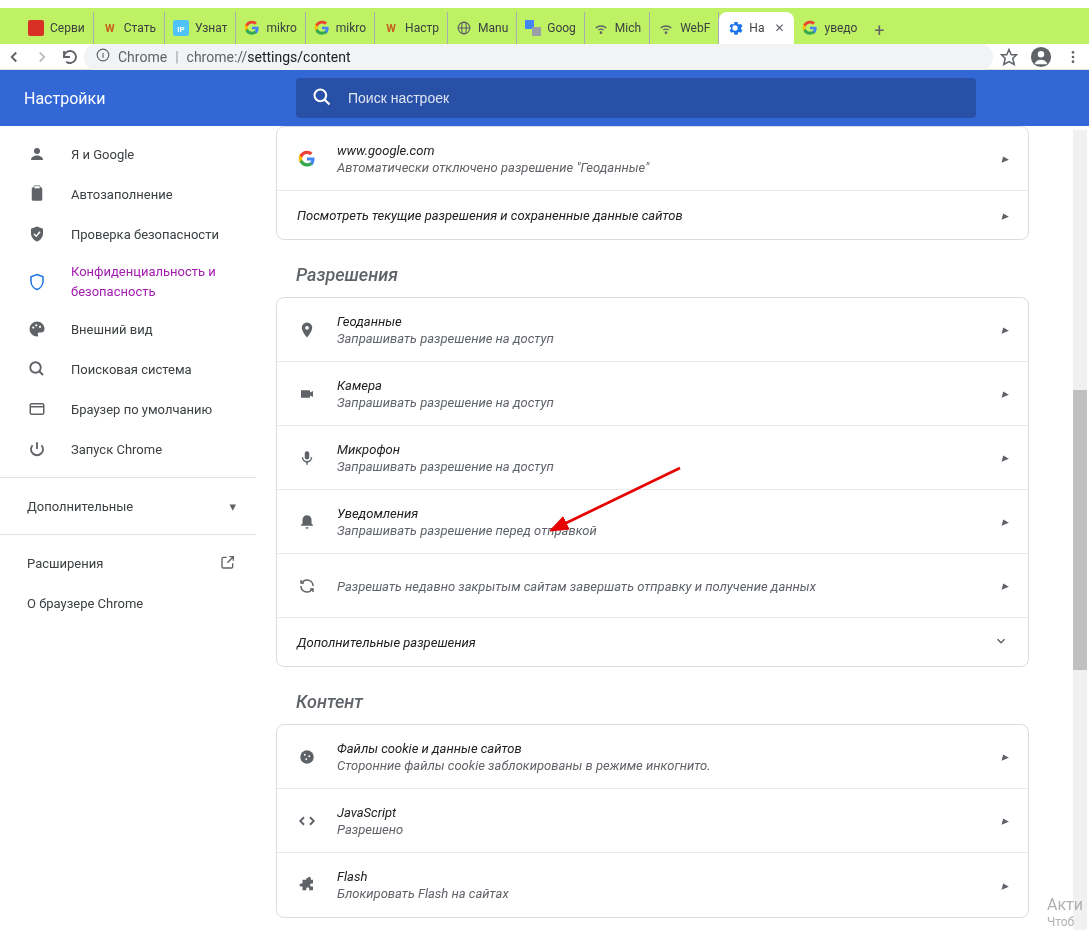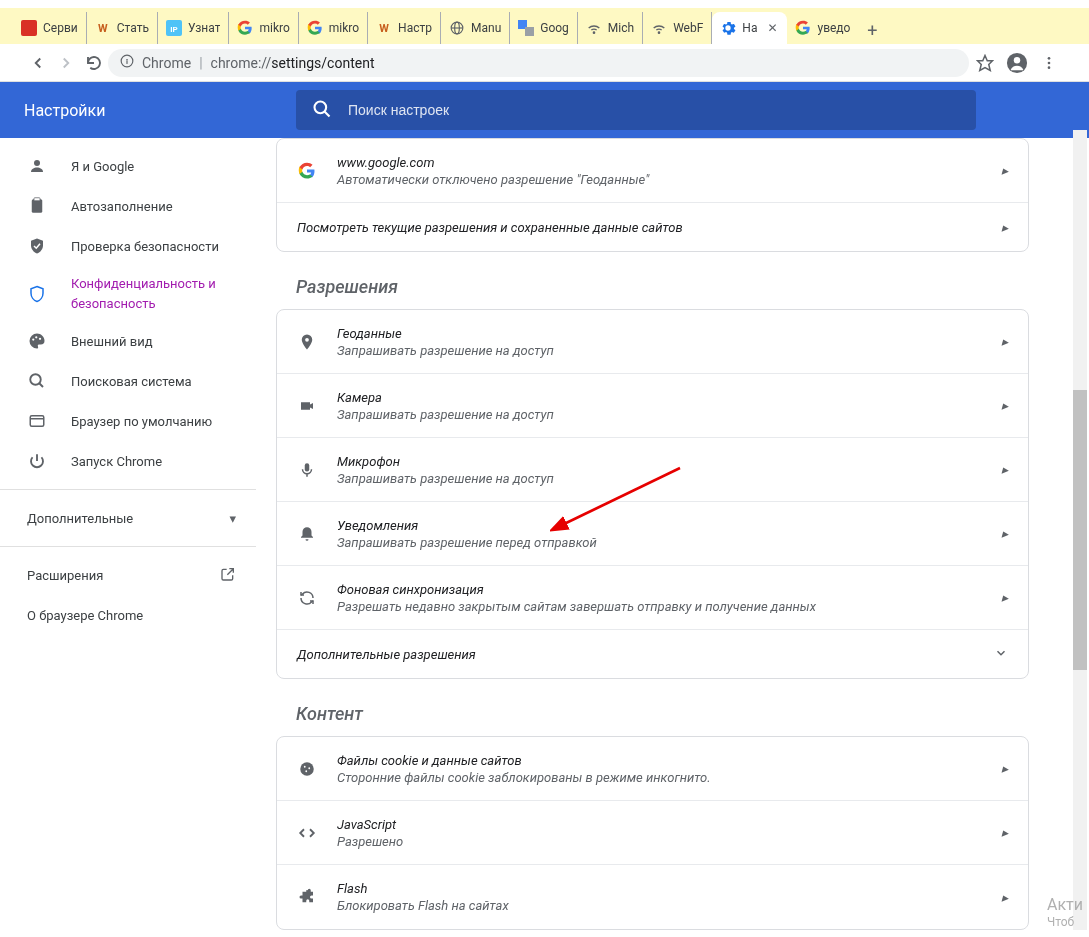--- a/index.html
+++ b/index.html
@@ -7,30 +7,30 @@
   
   
   .titlebar { height: 8px; background: #fff; }
   
   
   .window-controls { position: absolute; top: 0; right: 0; display: flex; }
   .window-btn { width: 46px; height: 30px; display: flex; align-items: center; justify-content: center; font-size: 14px; color: #000; }
   .window-btn svg { width: 12px; height: 12px; }
   
   
-  .tabstrip { height: 36px; background: #fef9c3; display: flex; align-items: flex-end; padding-left: 13px; position: relative; }
+  .tabstrip { height: 36px; background: #bef264; display: flex; align-items: flex-end; padding-left: 20px; position: relative; }
   .tab { height: 32px; display: flex; align-items: center; padding: 0 8px; font-size: 12px; color: #3c4043; border-right: 1px solid #a9adb3; gap: 6px; min-width: 0; flex-shrink: 1; position: relative; }
   .tab.active { background: #fff; border-radius: 8px 8px 0 0; border-right: none; }
   .tab .favicon { width: 16px; height: 16px; flex-shrink: 0; display: flex; align-items: center; justify-content: center; }
   .tab .tab-title { overflow: hidden; white-space: nowrap; text-overflow: clip; max-width: 36px; }
   .tab .tab-close { width: 14px; height: 14px; margin-left: 2px; display: flex; align-items: center; justify-content: center; color: #5f6368; }
   .newtab { width: 28px; height: 28px; display: flex; align-items: center; justify-content: center; color: #5f6368; font-size: 18px; }
   
   
-  .addressbar { height: 38px; background: #fff; display: flex; align-items: center; padding: 0 24px; border-bottom: 1px solid #e0e0e0; }
+  .addressbar { height: 26px; background: #fff; display: flex; align-items: center; padding: 0 0; border-bottom: 1px solid #e0e0e0; }
   .nav-btn { width: 28px; height: 28px; display: flex; align-items: center; justify-content: center; color: #5f6368; border-radius: 50%; }
   .nav-btn.disabled { color: #bdc1c6; }
   .omnibox { flex: 1; height: 28px; background: #f1f3f4; border-radius: 14px; display: flex; align-items: center; padding: 0 12px; gap: 8px; font-size: 14px; color: #202124; }
   .omnibox .secure-icon { color: #5f6368; }
   .omnibox .url-prefix { color: #5f6368; }
   .omnibox .url-divider { color: #9aa0a6; }
   .omnibox .url-path { color: #202124; }
   .star-btn, .profile-btn, .menu-btn { width: 32px; height: 32px; display: flex; align-items: center; justify-content: center; color: #5f6368; }
   
   
@@ -449,21 +449,20 @@
       </div>
       <div class="card-row">
         <span class="row-icon">
             <svg width="18" height="18" viewBox="0 0 24 24" fill="none" stroke="#5f6368" stroke-width="2">
               <path d="M20 12a8 8 0 0 0-14-5.3L4 8M4 12a8 8 0 0 0 14 5.3L20 16"></path>
               <polyline points="4 4 4 8 8 8"></polyline>
               <polyline points="20 20 20 16 16 16"></polyline>
             </svg>
           </span>
         <div class="row-text">
-            <div class="row-title">Фоновая синхронизация</div>
             <div class="row-sub">Разрешать недавно закрытым сайтам завершать отправку и получение данных</div>
           </div>
         <span class="row-arrow">▸</span>
       </div>
       <div class="card-row single">
         <div class="row-text">
             <div class="row-title">Дополнительные разрешения</div>
           </div>
         <span class="row-arrow"><svg width="14" height="14" viewBox="0 0 24 24" fill="none" stroke="#5f6368" stroke-width="2.5">
               <polyline points="6 9 12 15 18 9"></polyline>

